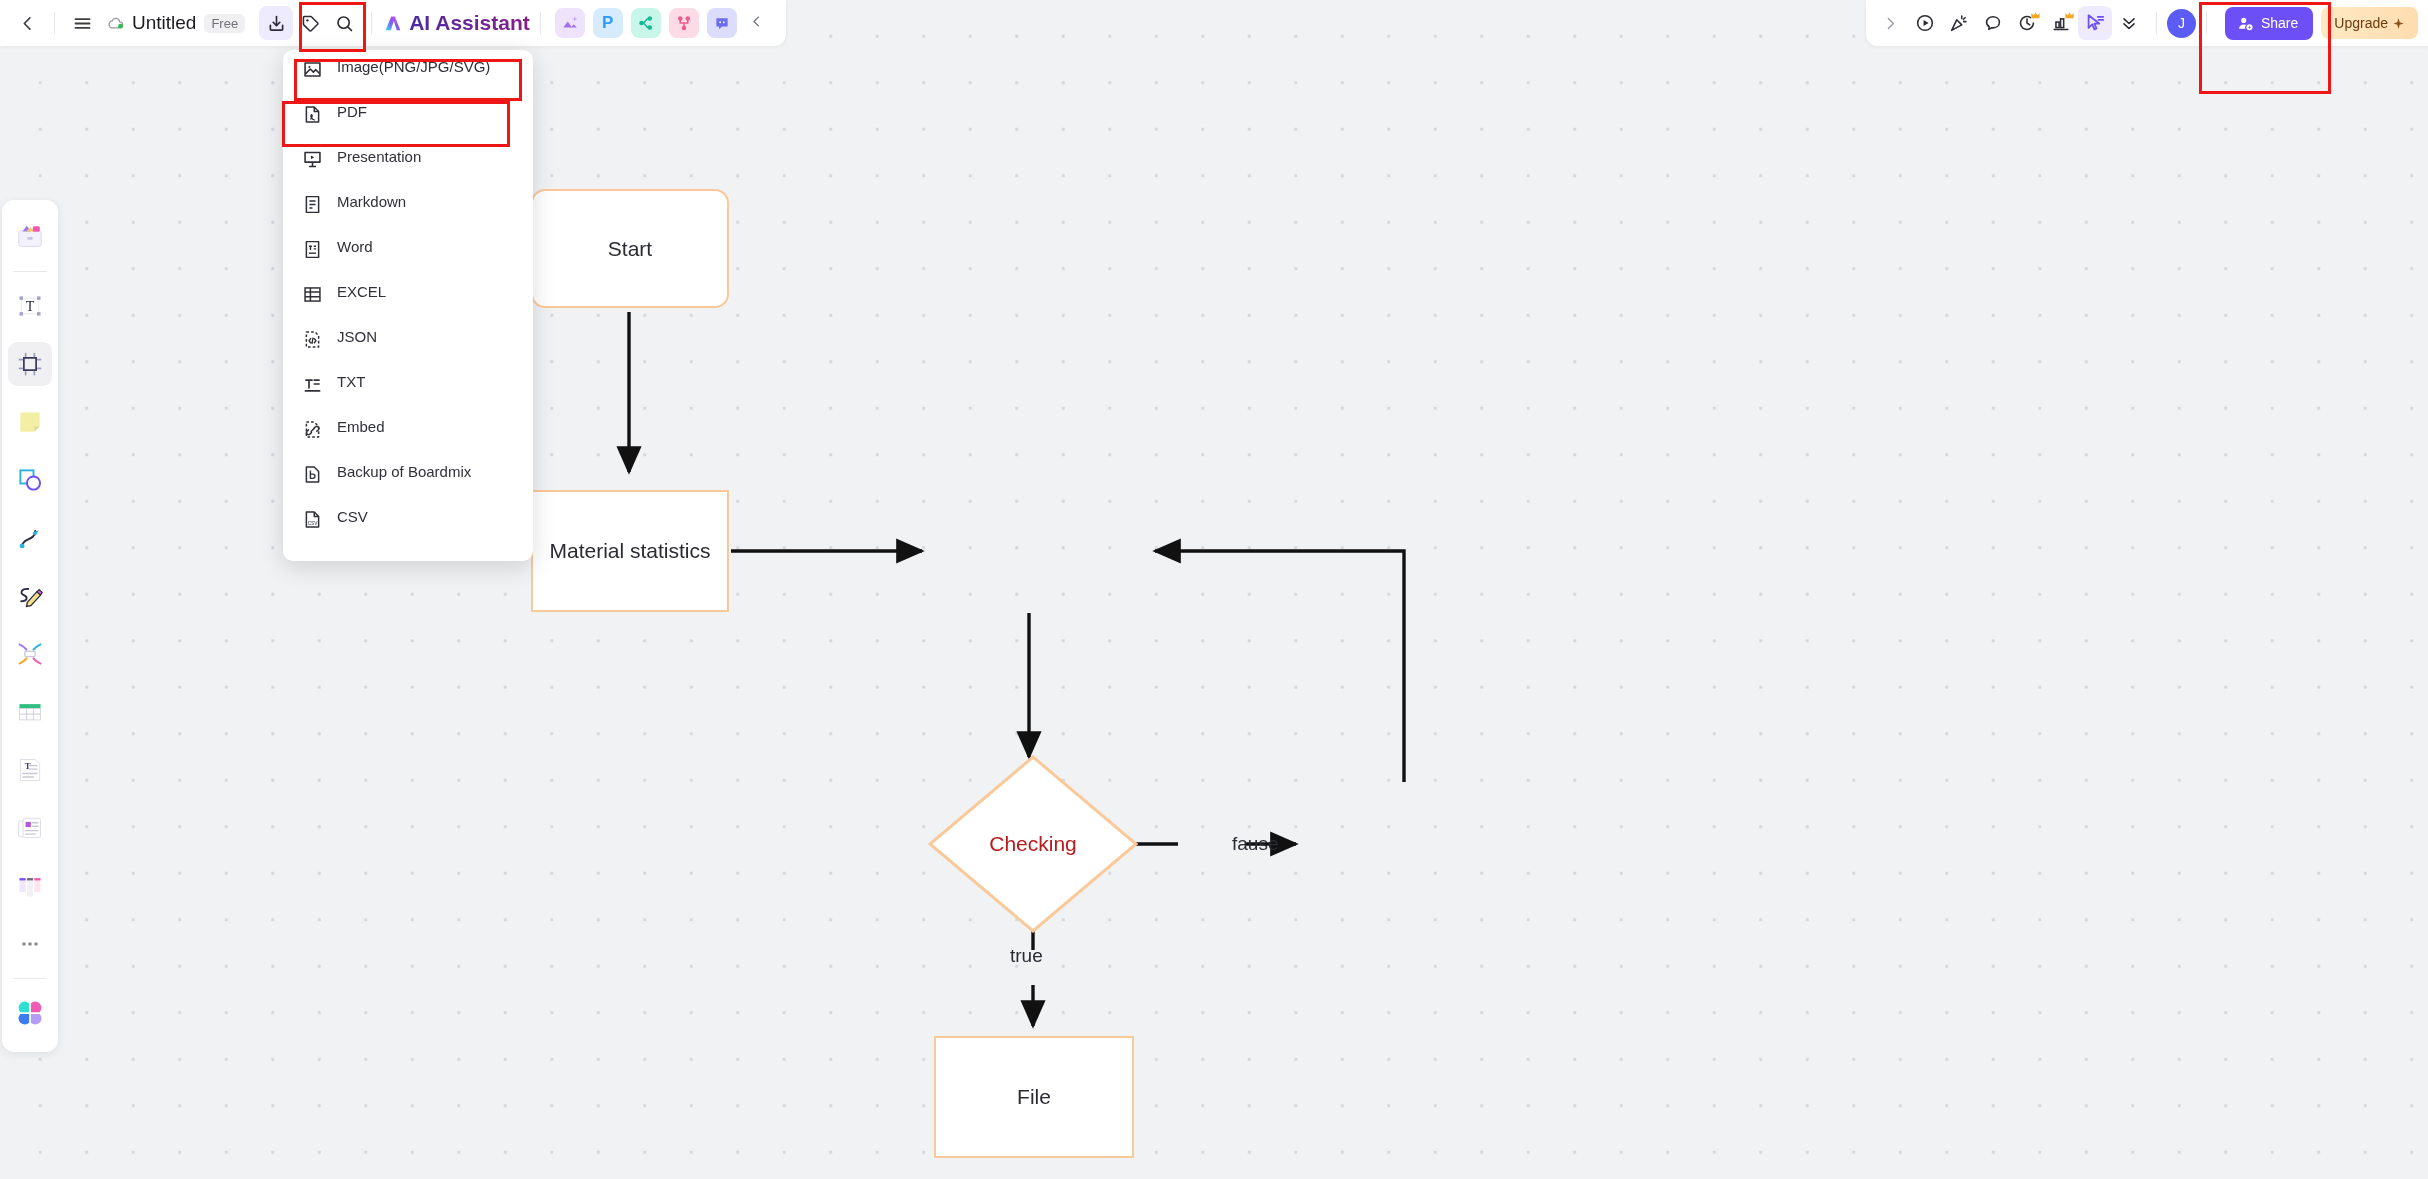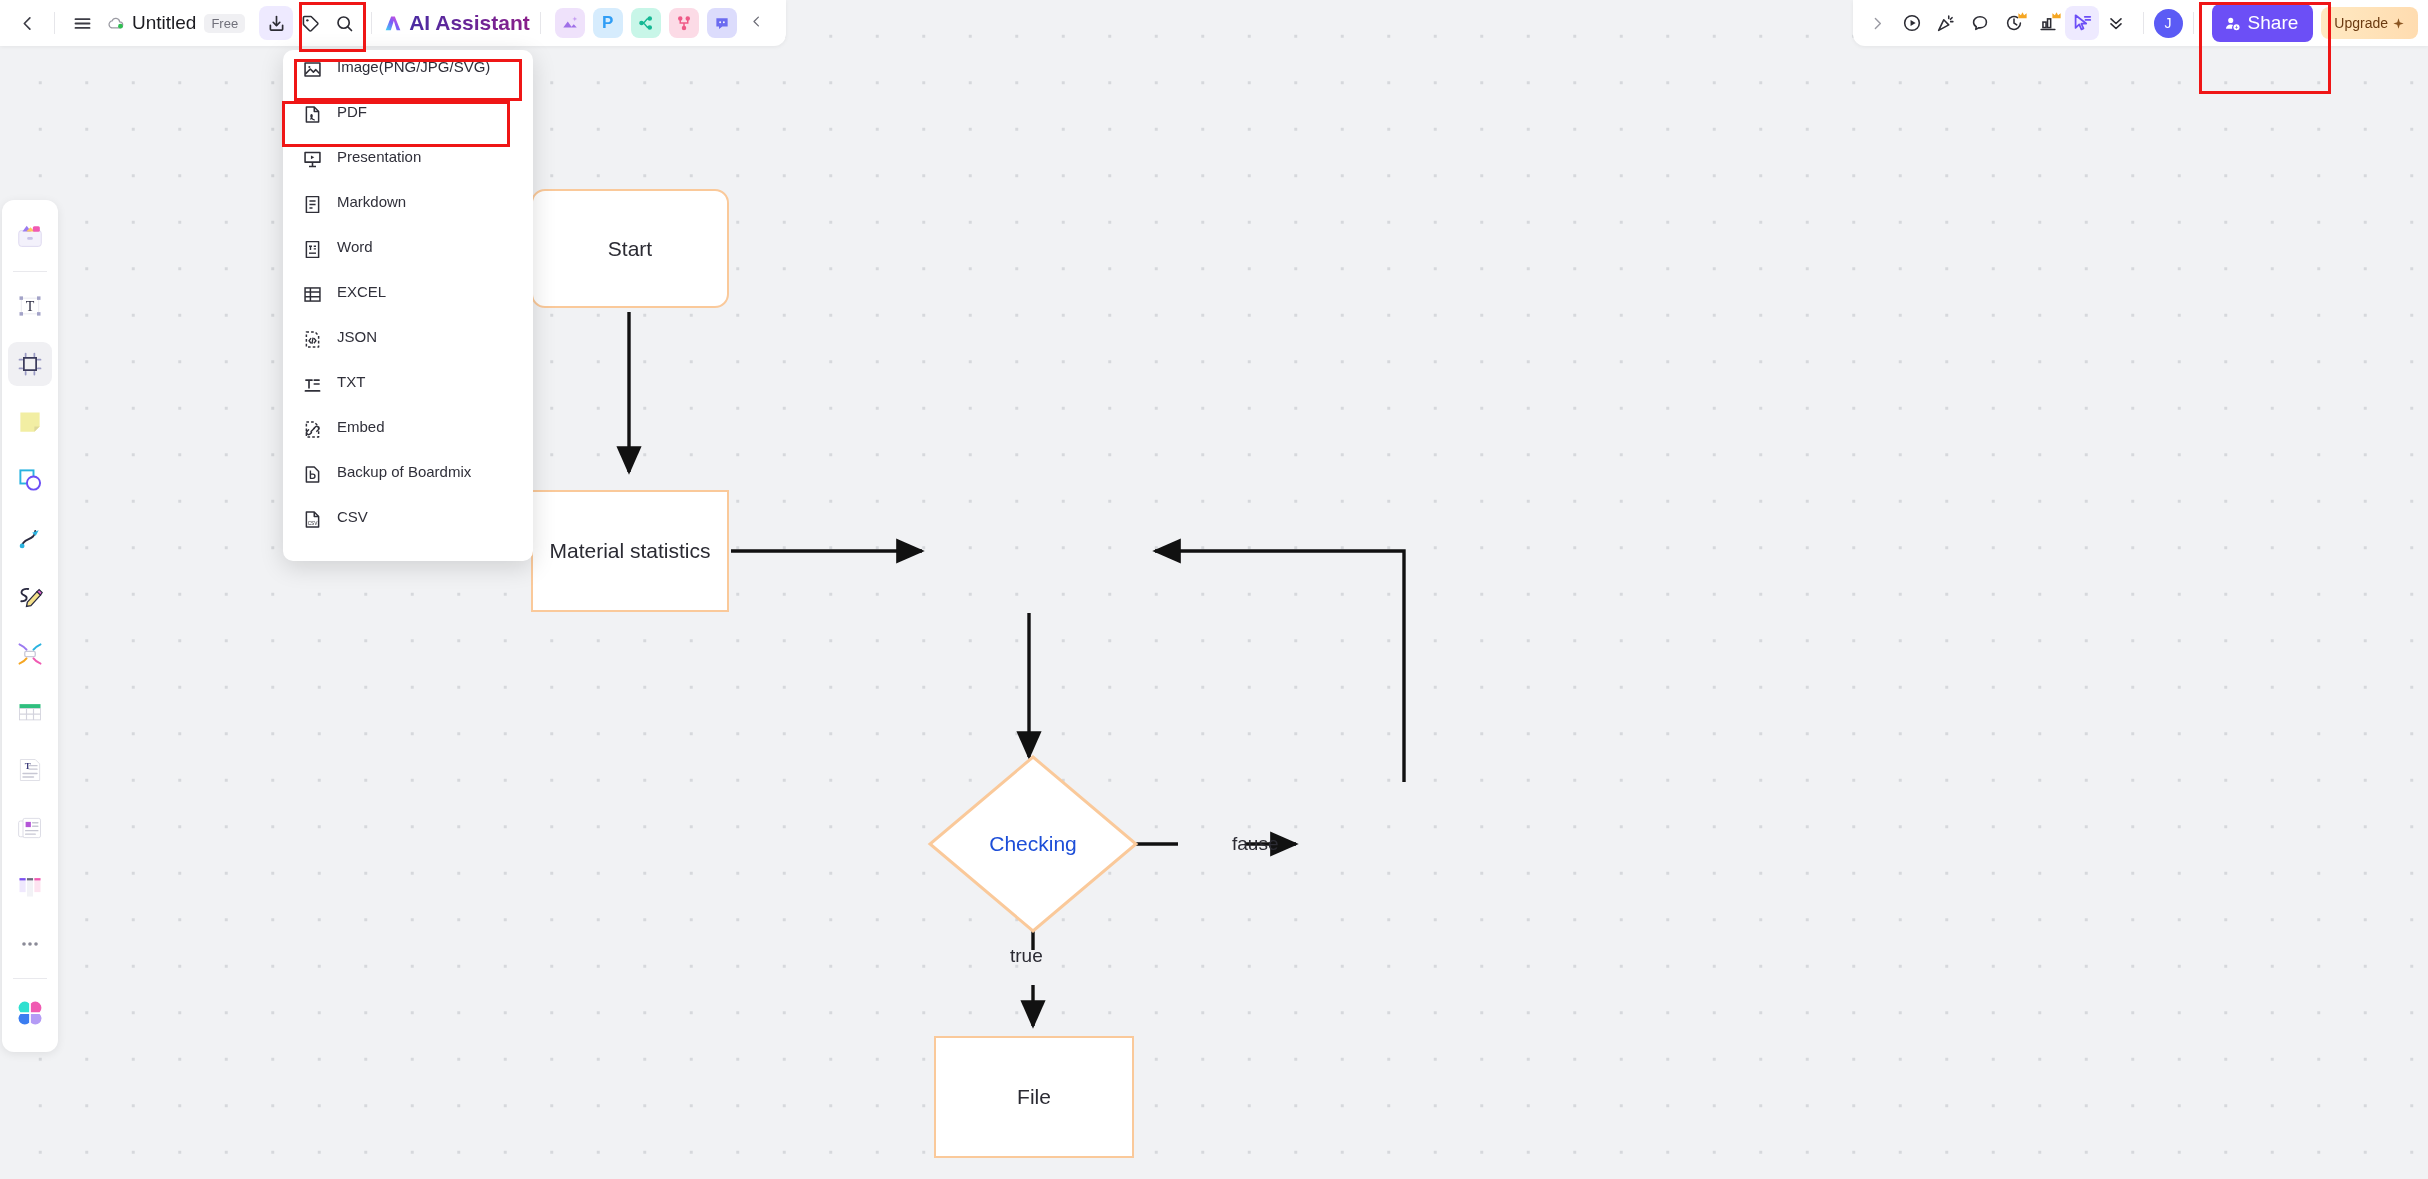--- a/index.html
+++ b/index.html
@@ -63,21 +63,21 @@
   .chev { color: #6b6b75; font-size: 15px; cursor: pointer; padding: 0 8px; }
 
   .avatar {
     width: 29px; height: 29px; border-radius: 50%;
     background: #5b5bf5; color: #fff; font-size: 14px;
     display: flex; align-items: center; justify-content: center; cursor: pointer;
     flex: none;
   }
   .share-btn {
     display: flex; align-items: center; gap: 7px;
-    background: #6c4ff6; color: #fff; font-size: 19px;
+    background: #6c4ff6; color: #fff; font-size: 14px;
     border-radius: 8px; padding: 8px 15px 8px 12px; cursor: pointer; flex: none;
     margin: 0 8px;
   }
   .upgrade-btn {
     display: flex; align-items: center; gap: 4px;
     background: linear-gradient(90deg,#ffe9c2,#ffdcb0);
     color: #6b3a10; font-size: 14px; border-radius: 8px;
     padding: 8px 13px; cursor: pointer; flex: none;
   }
 
@@ -118,21 +118,21 @@
   #flow { position: absolute; left: 0; top: 0; width: 1988px; height: 1179px; z-index: 10; }
   .node {
     position: absolute; background: #fff; border: 2.5px solid #fac99a;
     display: flex; align-items: center; justify-content: center;
     font-size: 21px; color: #2b2b33; cursor: pointer;
   }
   .node.rounded { border-radius: 14px; }
   .diamond-wrap { position: absolute; cursor: pointer; }
   .diamond-lbl {
     position: absolute; inset: 0; display: flex; align-items: center; justify-content: center;
-    font-size: 21px; color: #1d4ed8;
+    font-size: 21px; color: #b91c1c;
   }
   .edge-label {
     position: absolute; font-size: 19px; color: #2b2b33;
     background: transparent; cursor: pointer;
   }
 </style>
 </head>
 <body>
 
 <div id="app">

